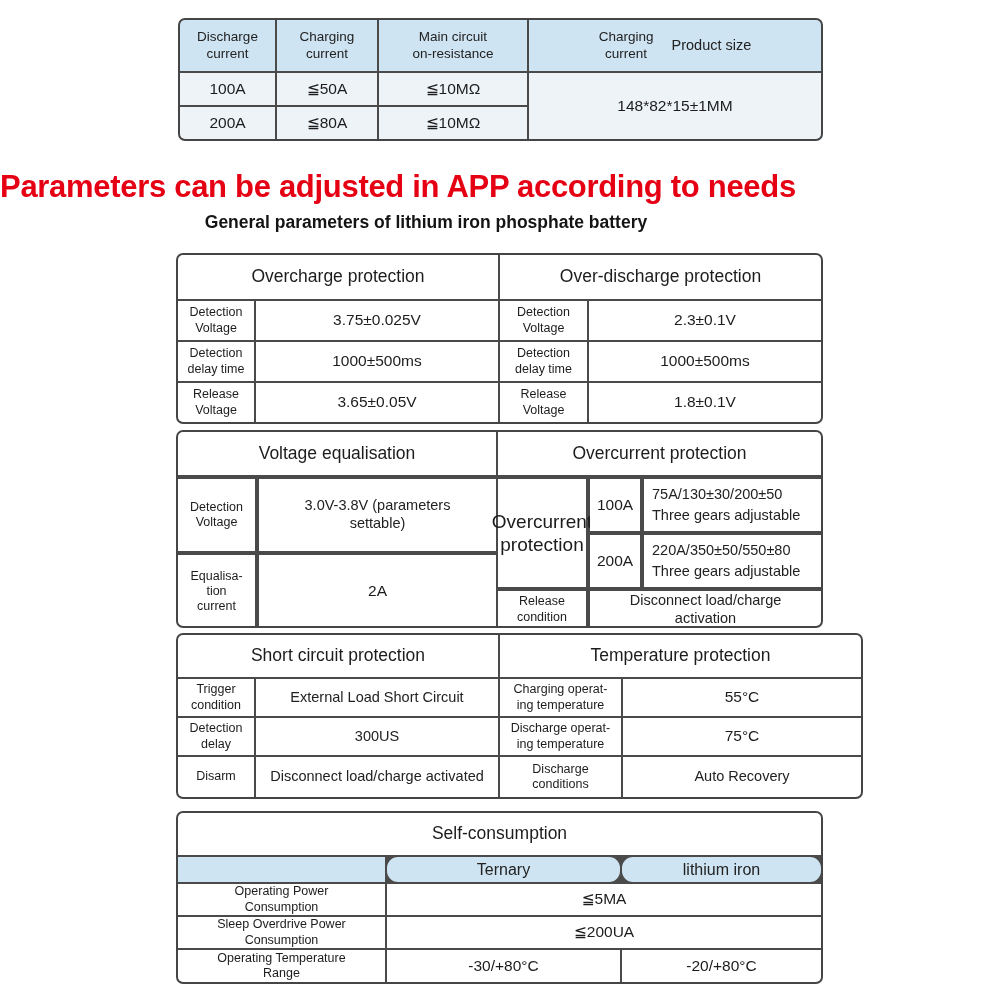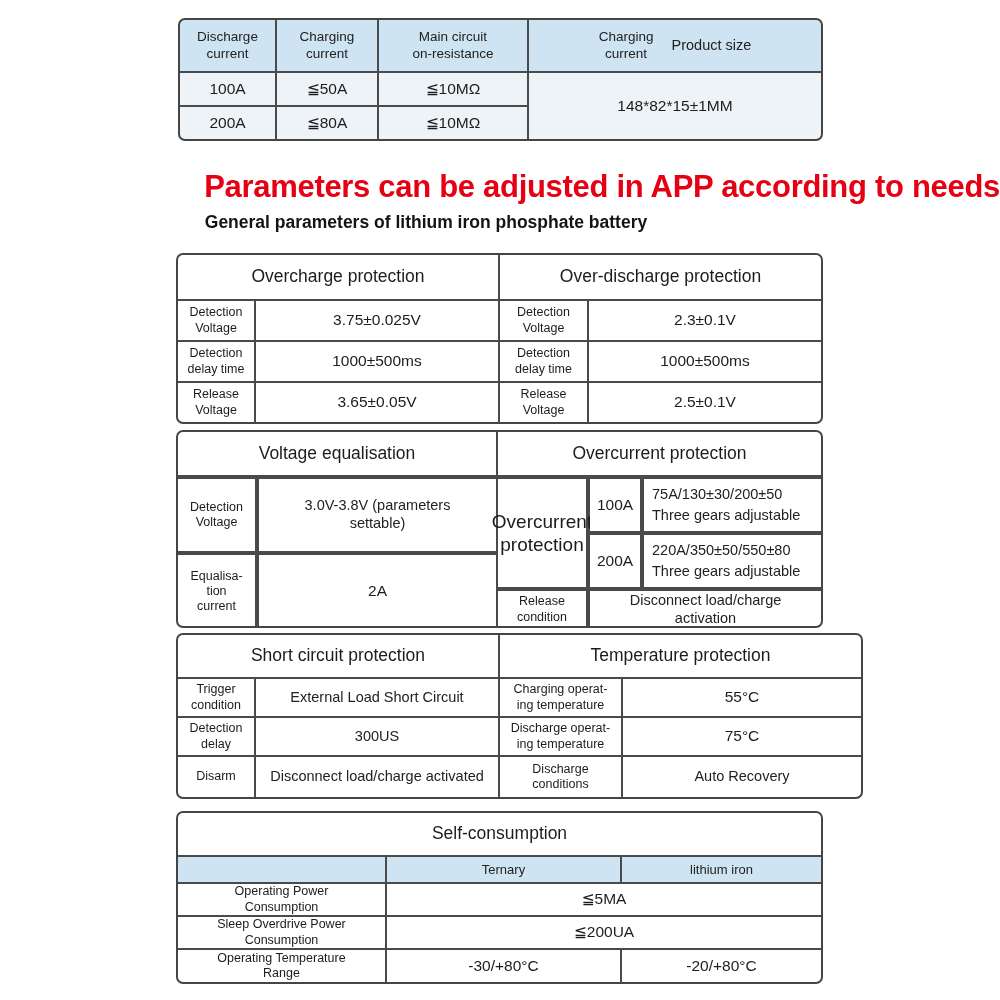--- a/index.html
+++ b/index.html
@@ -32,21 +32,21 @@
     left:178px;top:18px;width:645px;
     grid-template-columns:95px 100px 148px 1fr;
     grid-template-rows:51px 32px 32px;
   }
   #top-table .hcell{font-size:13.5px;}
   .hdr4{gap:18px;}
   .merged-size{grid-column:4;grid-row:2/4;}
 
   
   #title{
-    position:absolute;left:0;top:169px;width:1000px;text-align:right;
+    position:absolute;left:0;top:169px;width:1000px;text-align:left;
     font-size:31px;font-weight:600;letter-spacing:-0.3px;
   }
   #subtitle{
     position:absolute;left:0;top:212px;width:852px;text-align:center;
     font-size:17.5px;font-weight:600;color:#141414;
   }
 
   
   #t2{
     left:176px;top:253px;width:647px;
@@ -77,21 +77,21 @@
   }
 
   
   #t5{
     left:176px;top:811px;width:647px;
     grid-template-columns:207px 233px 1fr;
     grid-template-rows:42px 25px 31px 31px 32px;
   }
   .span-all{grid-column:1/4;}
   .span23{grid-column:2/4;}
-  #t5 .subhdr{font-size:13px;}
+  #t5 .subhdr{font-size:16px;border-radius:11px;}
 </style>
 </head>
 <body>
 
 <div class="tbl" id="top-table">
   <div class="c blue hcell ml" style="background: rgb(207, 228, 242);">Discharge
 current</div>
   <div class="c blue hcell ml" style="background: rgb(207, 228, 242);">Charging
 current</div>
   <div class="c blue hcell ml" style="background: rgb(207, 228, 242);">Main circuit
@@ -131,21 +131,21 @@
   <div class="c val">1000±500ms</div>
   <div class="c lbl ml">Detection
 delay time</div>
   <div class="c val">1000±500ms</div>
 
   <div class="c lbl ml">Release
 Voltage</div>
   <div class="c val">3.65±0.05V</div>
   <div class="c lbl ml">Release
 Voltage</div>
-  <div class="c val">2.5±0.1V</div>
+  <div class="c val">1.8±0.1V</div>
 </div>
 
 <div class="tbl" id="t3">
   <div class="half" id="t3-left">
     <div class="c hdr hspan2">Voltage equalisation</div>
     <div class="c lbl ml">Detection
 Voltage</div>
     <div class="c small-val ml">3.0V-3.8V (parameters
 settable)</div>
     <div class="c lbl ml">Equalisa-

